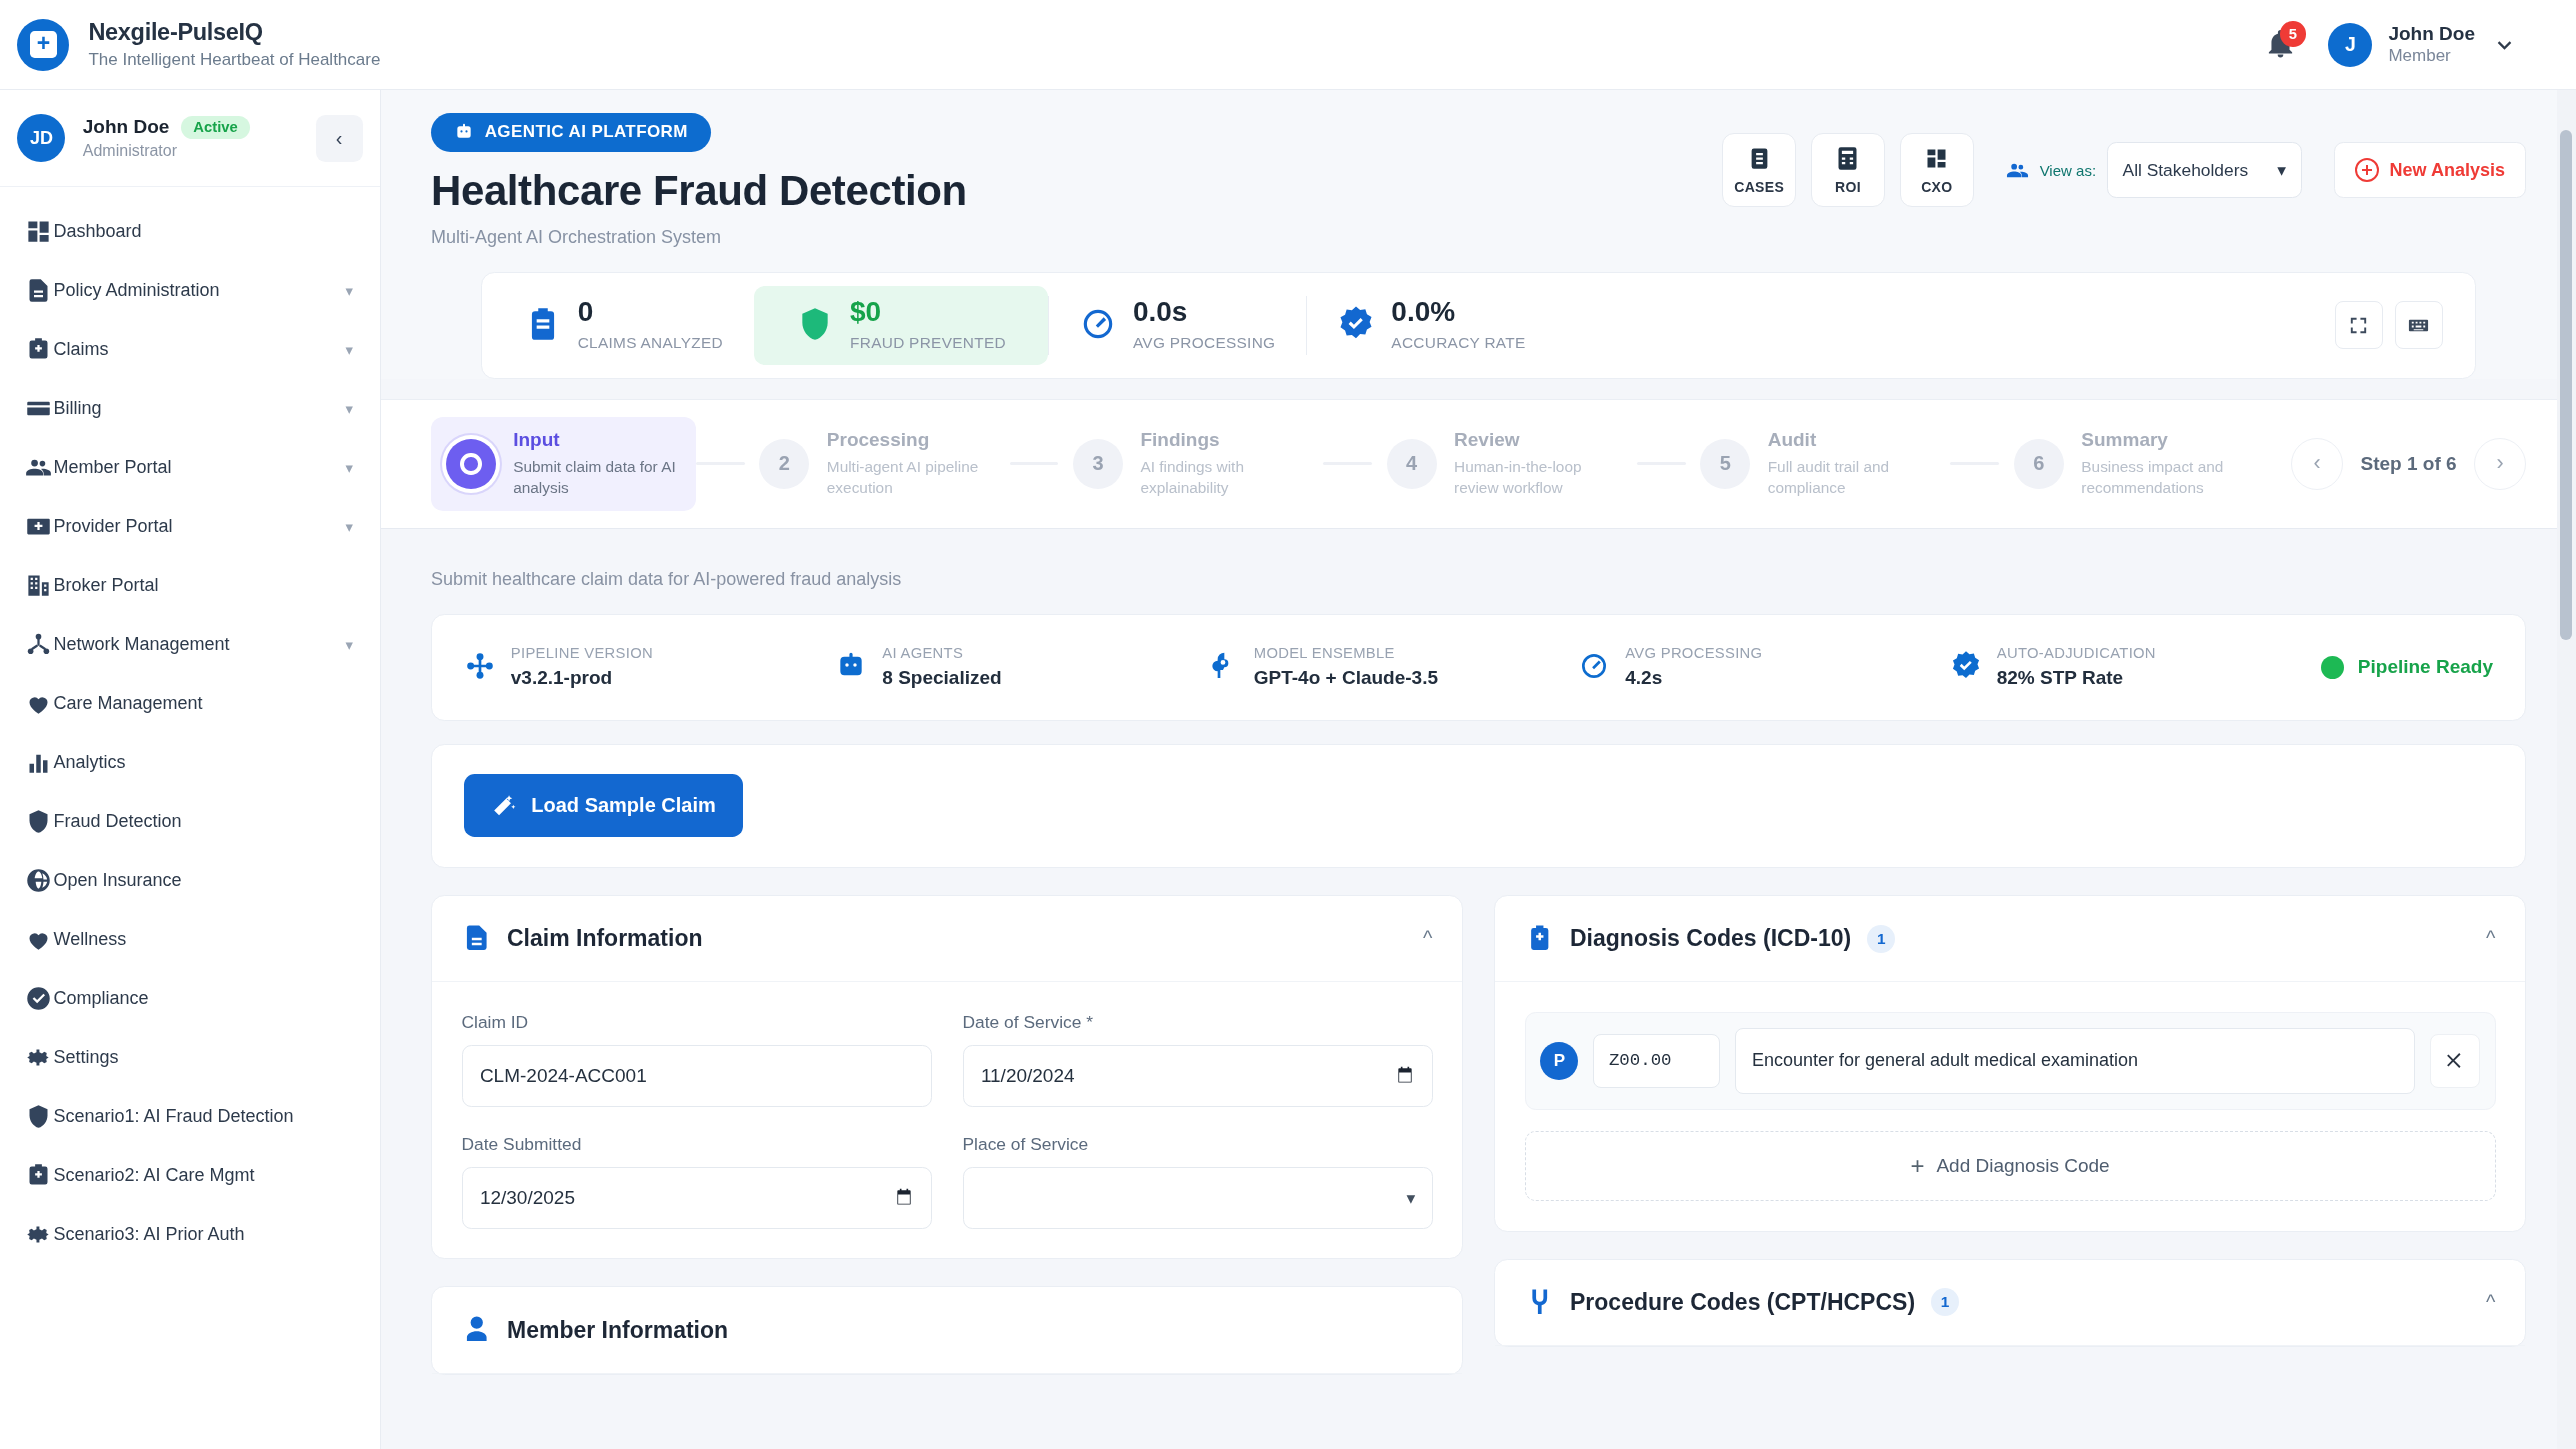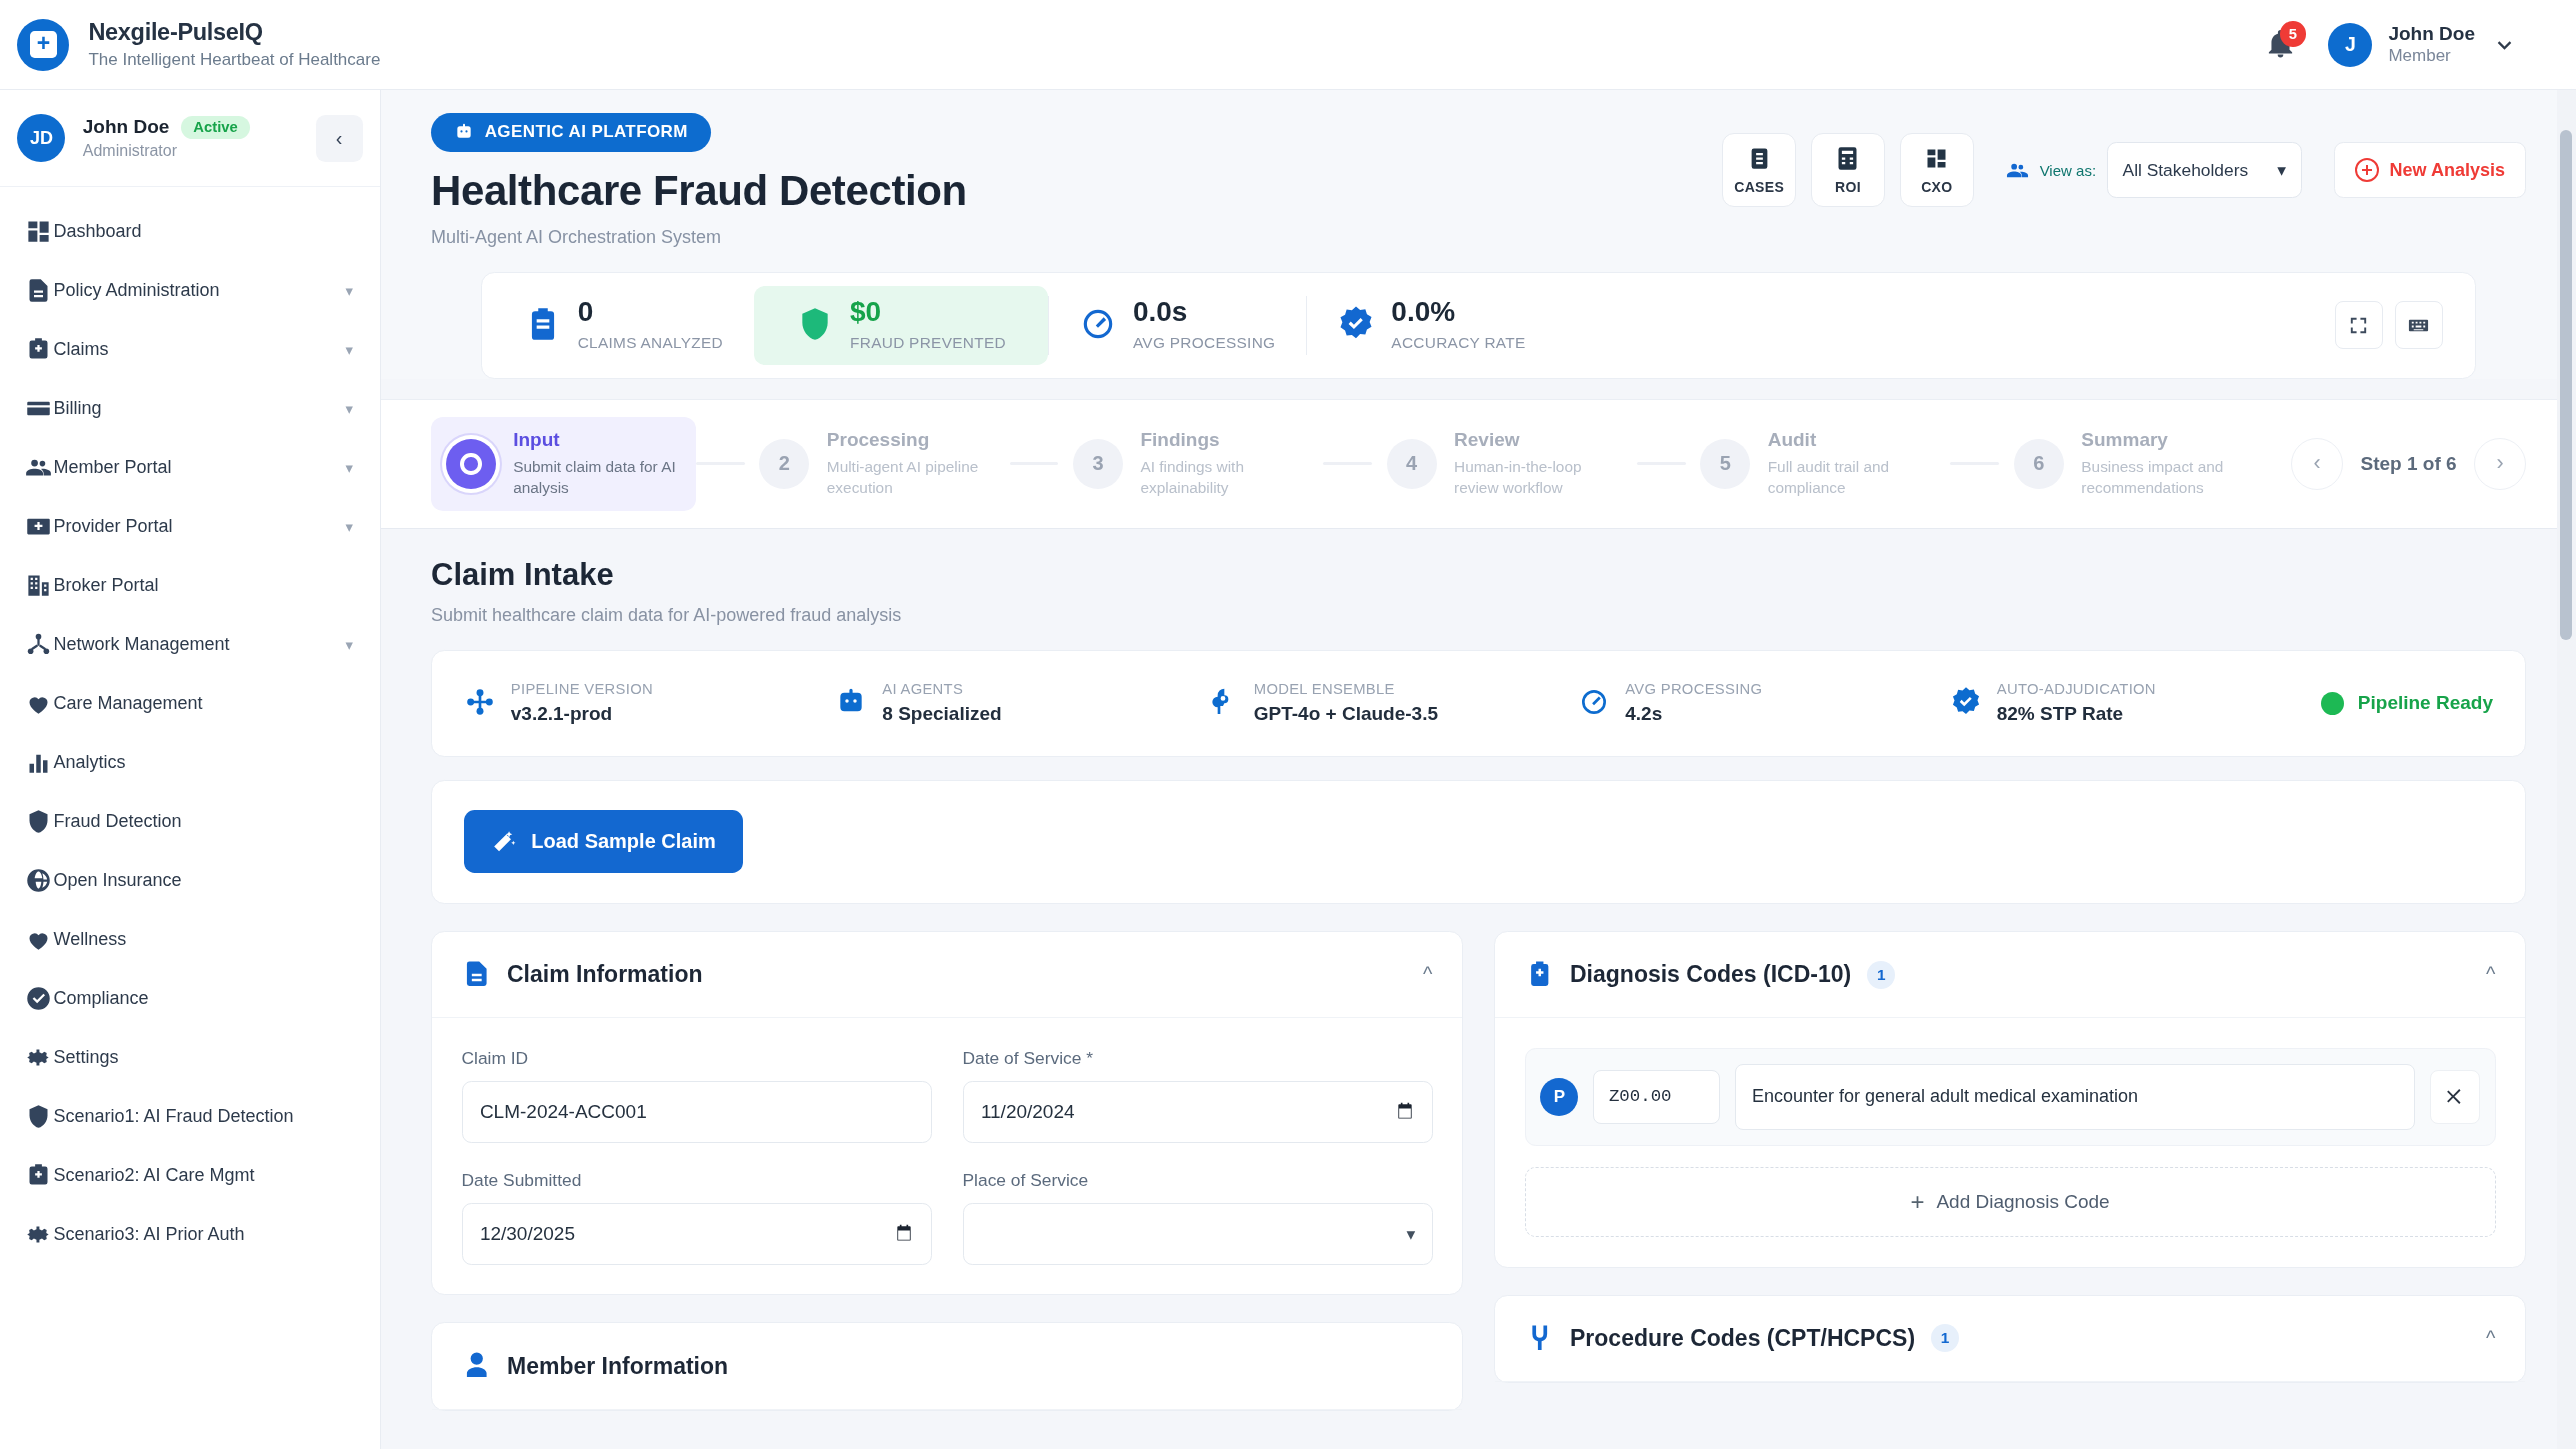--- a/index.html
+++ b/index.html
@@ -674,21 +674,20 @@
               <span>‹</span>
             </div>
           <div class="step-count">Step 1 of 6</div>
           <div class="nav-circ">
               <span>›</span>
             </div>
         </div>
       </div>
 
       <div class="content">
-        <div class="sec-title">Claim Intake</div>
         <div class="sec-sub">Submit healthcare claim data for AI-powered fraud analysis</div>
 
         <div class="pipeline-card">
           <div class="pipe">
             <span class="pipe-ico"><svg viewBox="0 0 24 24">
                   <circle cx="12" cy="5" r="2.6"></circle>
                   <circle cx="5" cy="12" r="2.6"></circle>
                   <circle cx="19" cy="12" r="2.6"></circle>
                   <circle cx="12" cy="19" r="2.6"></circle>
                   <path d="M11 7h2v10h-2zM7 11h10v2H7z"></path>

